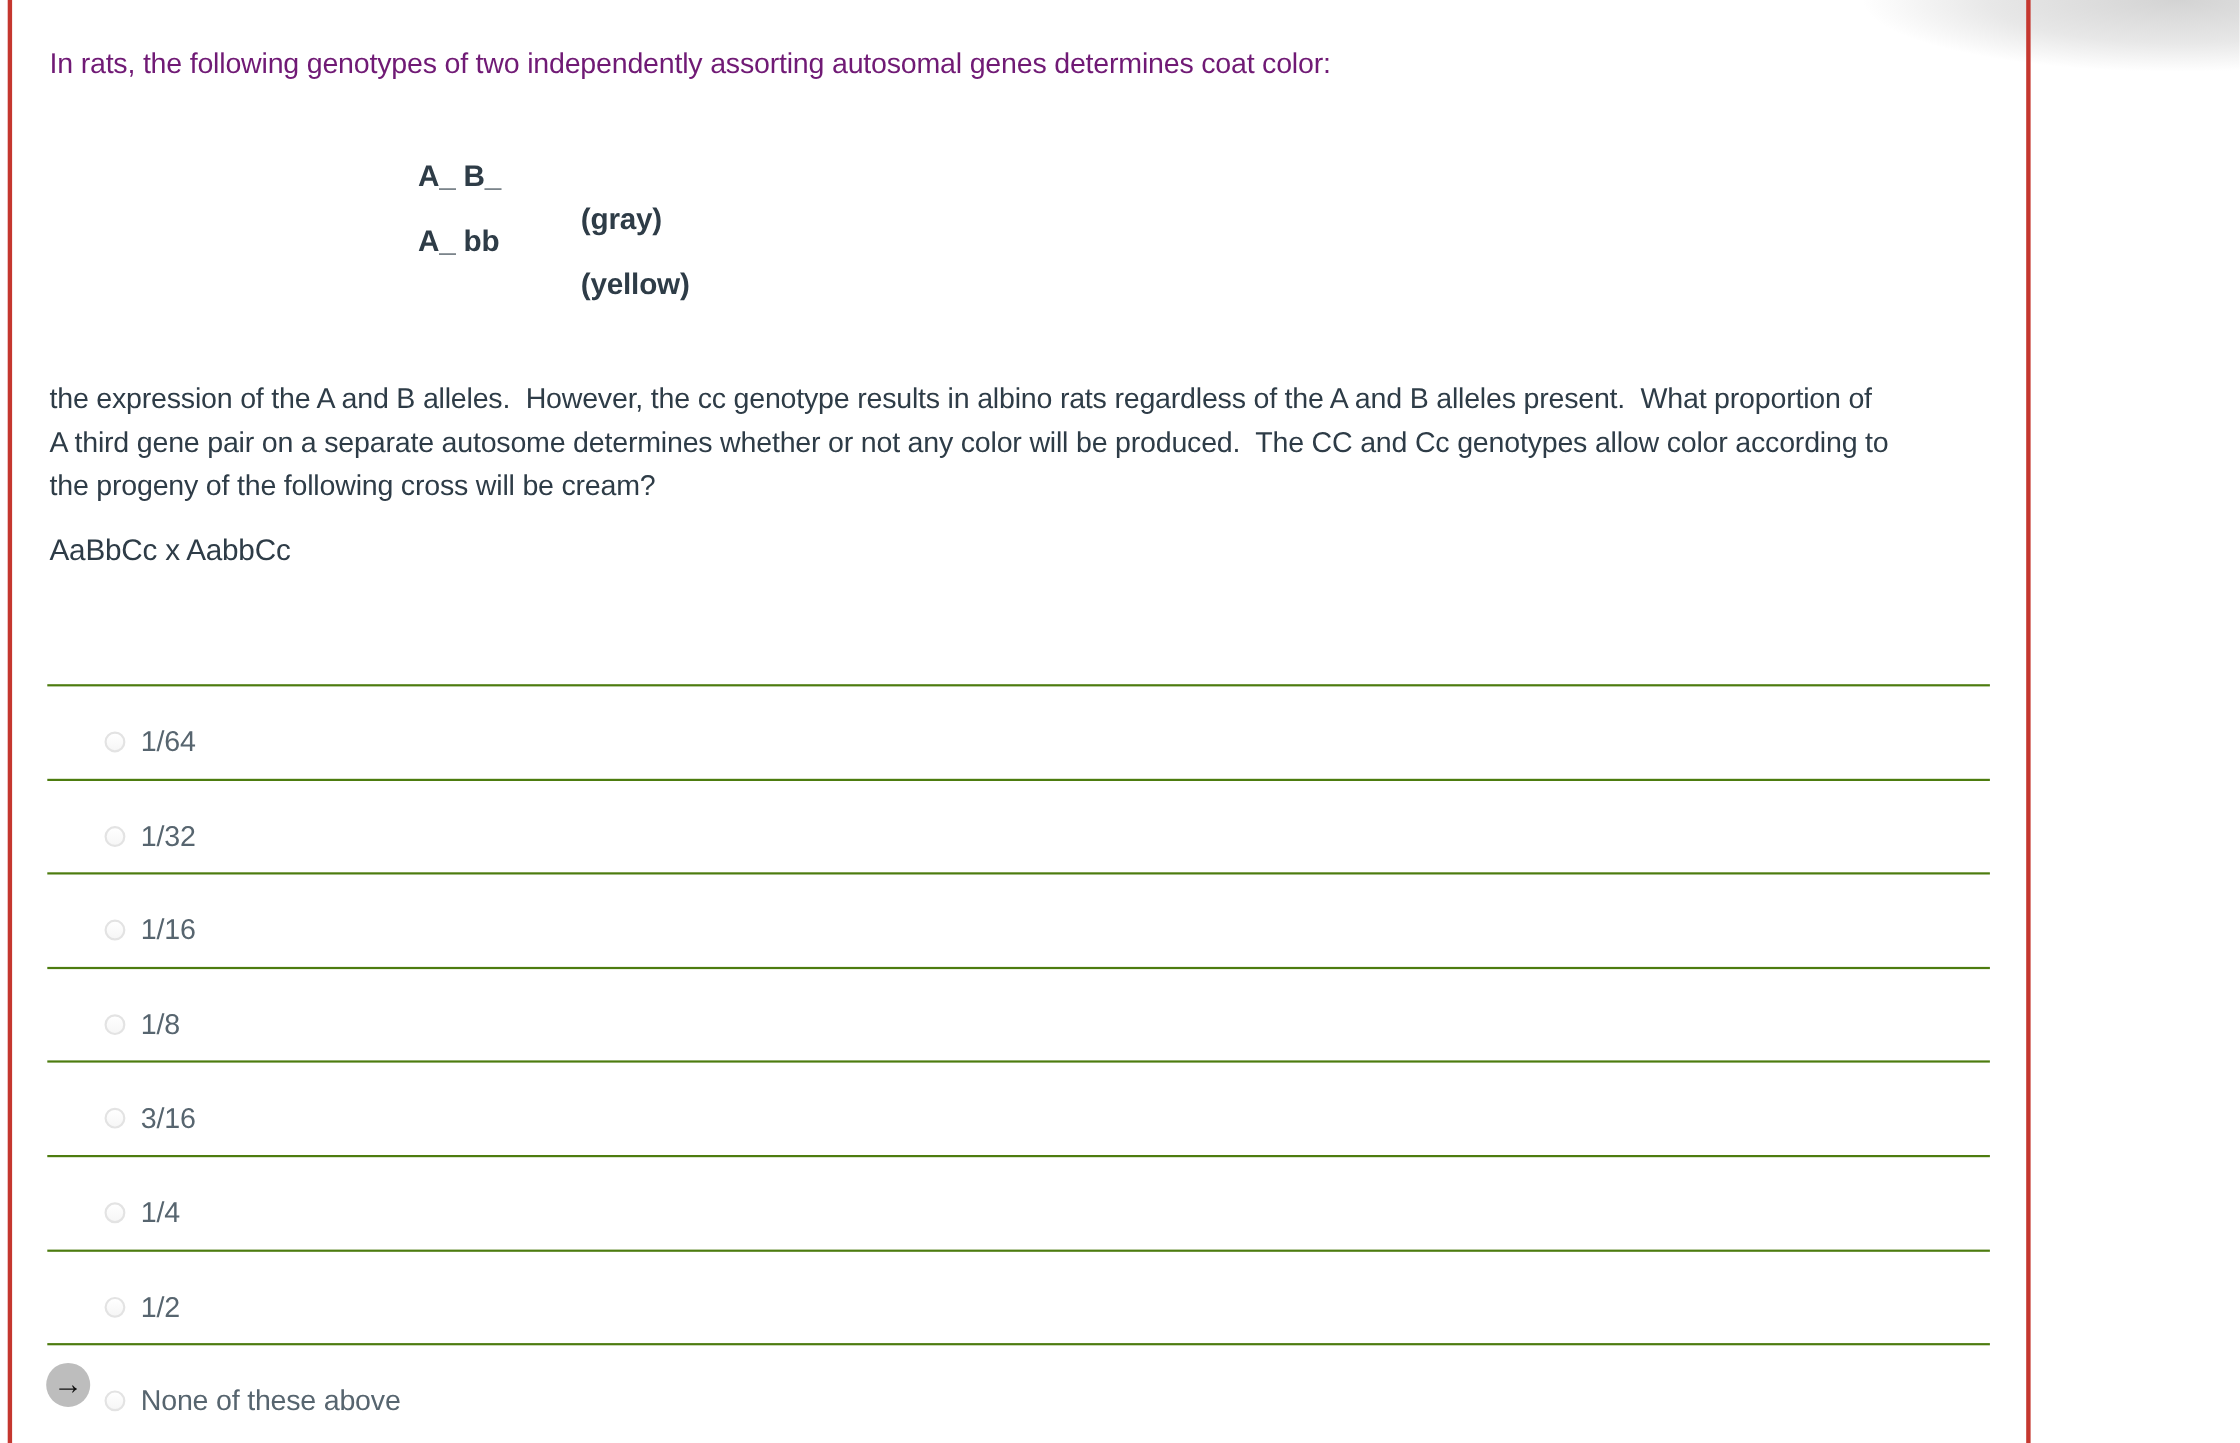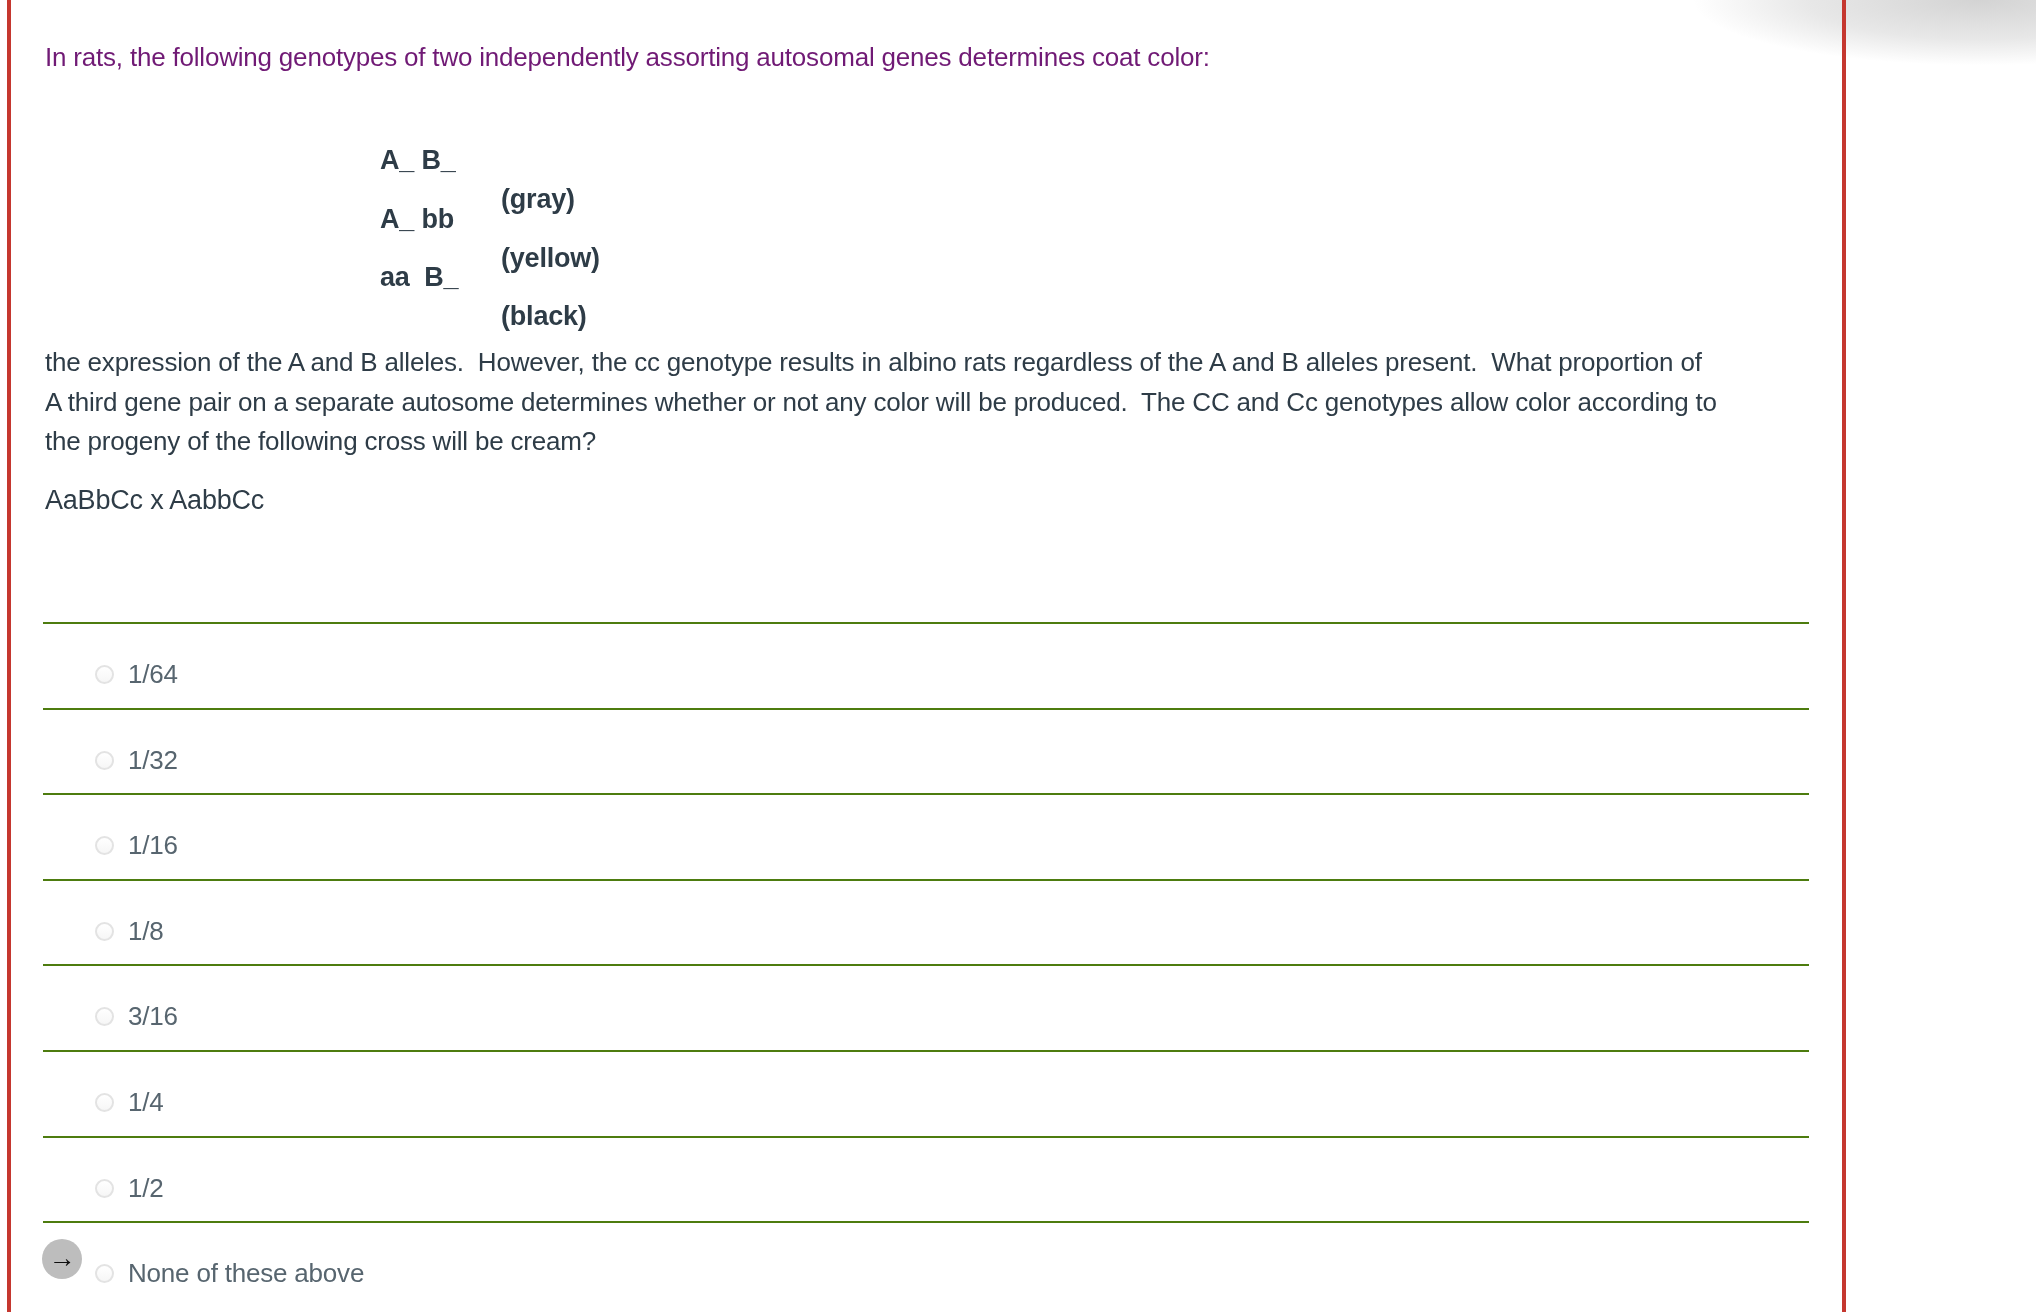--- a/index.html
+++ b/index.html
@@ -29,21 +29,21 @@
   }
 
   .qtext { position: absolute; left: 45px; color: #701a75; font-size: 26px; line-height: 39px;
            white-space: pre; letter-spacing: -0.2px; }
   .intro { top: 38px; }
 
   .geno-table { position: absolute; left: 45px; top: 102px; width: 1400px; }
   .geno-row { position: relative; height: 39px; margin-bottom: 19.5px; font-size: 27px;
               line-height: 39px; color: #2e3c47; white-space: pre; letter-spacing: -0.2px; font-weight: bold; }
   .geno-col  { position: absolute; left: 335px; }
-  .pheno-col { position: absolute; left: 456px; }
+  .pheno-col { position: absolute; left: 483px; }
 
   .body-lines { position: absolute; left: 45px; top: 343px; }
   .body-line { font-size: 26px; line-height: 39.5px; color: #2e3c47; white-space: pre; letter-spacing: -0.2px; }
 
   .cross { position: absolute; left: 45px; top: 481px; font-size: 27px; line-height: 39px;
            font-weight: normal; color: #2e3c47; white-space: pre; letter-spacing: -0.2px; }
 
   
   .options { position: absolute; left: 43px; top: 622px; width: 1766px; z-index: 1; }
   .option-row {
@@ -95,24 +95,20 @@
 
   <div class="geno-table">
     <div class="geno-row">
       <span class="geno-col">A_ B_</span>
       <span class="pheno-col">(gray)</span>
     </div>
     <div class="geno-row">
       <span class="geno-col">A_ bb</span>
       <span class="pheno-col">(yellow)</span>
     </div>
-    <div class="geno-row">
-      <span class="geno-col">aa  B_</span>
-      <span class="pheno-col">(black)</span>
-    </div>
   </div>
 
   <div class="body-lines">
     <div class="body-line">the expression of the A and B alleles.  However, the cc genotype results in albino rats regardless of the A and B alleles present.  What proportion of</div>
     <div class="body-line">A third gene pair on a separate autosome determines whether or not any color will be produced.  The CC and Cc genotypes allow color according to</div>
     <div class="body-line">the progeny of the following cross will be cream?</div>
   </div>
 
   <div class="cross">AaBbCc x AabbCc</div>
 

